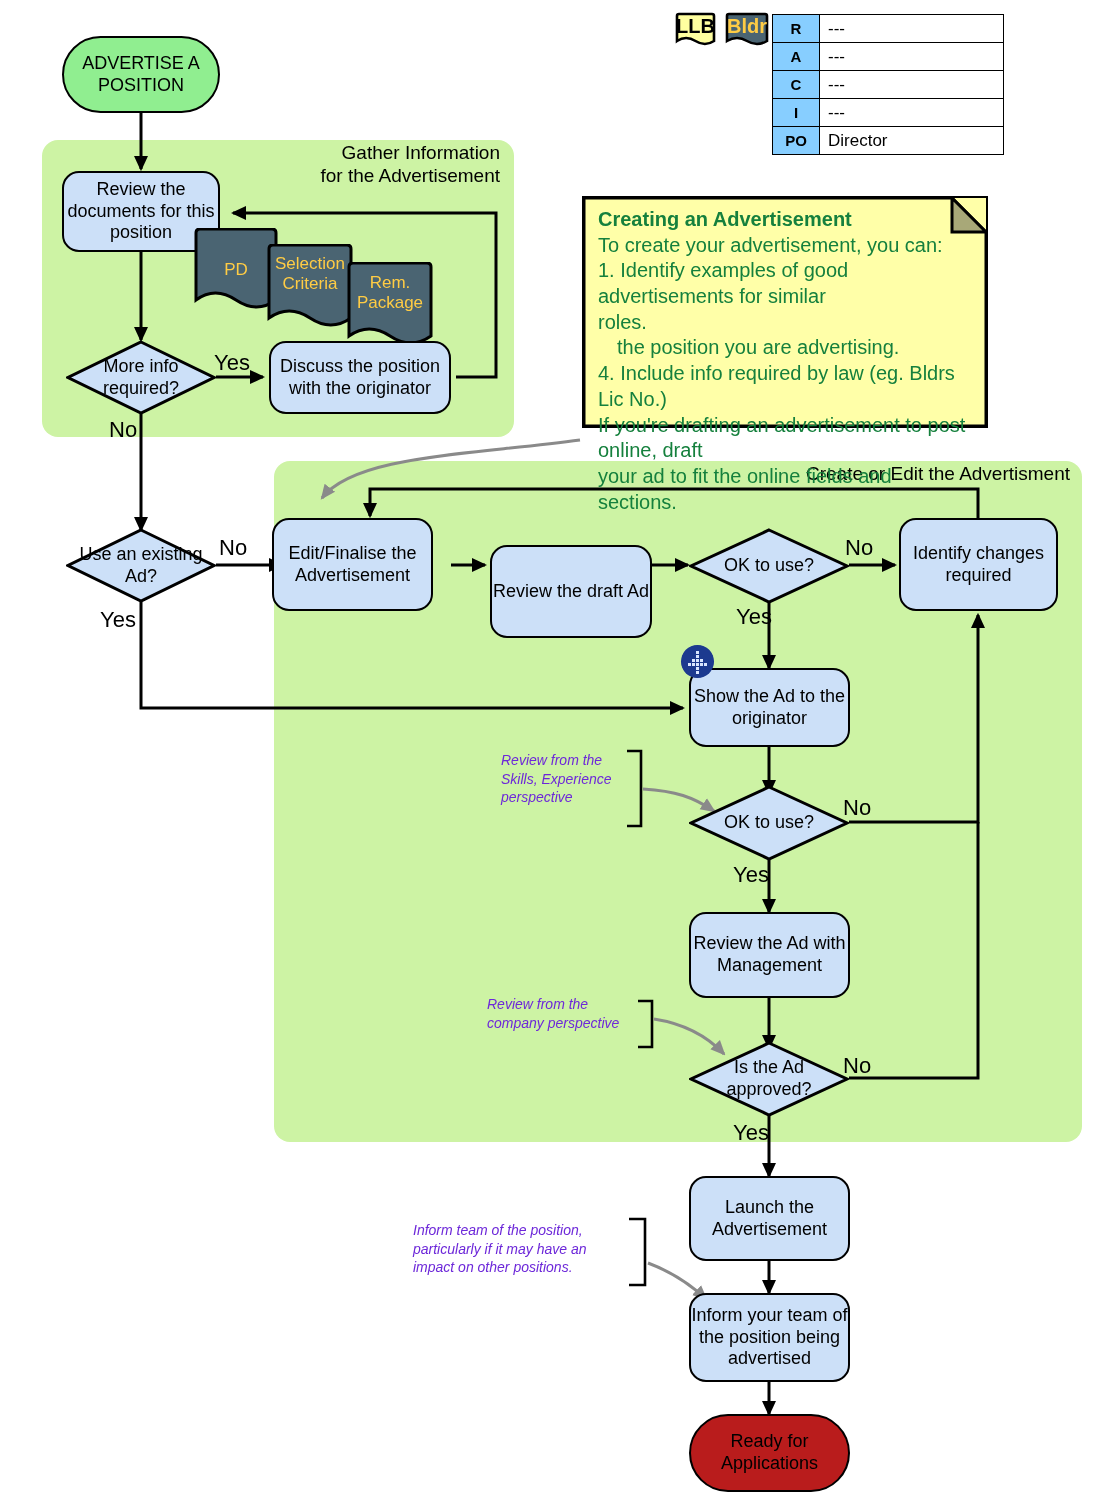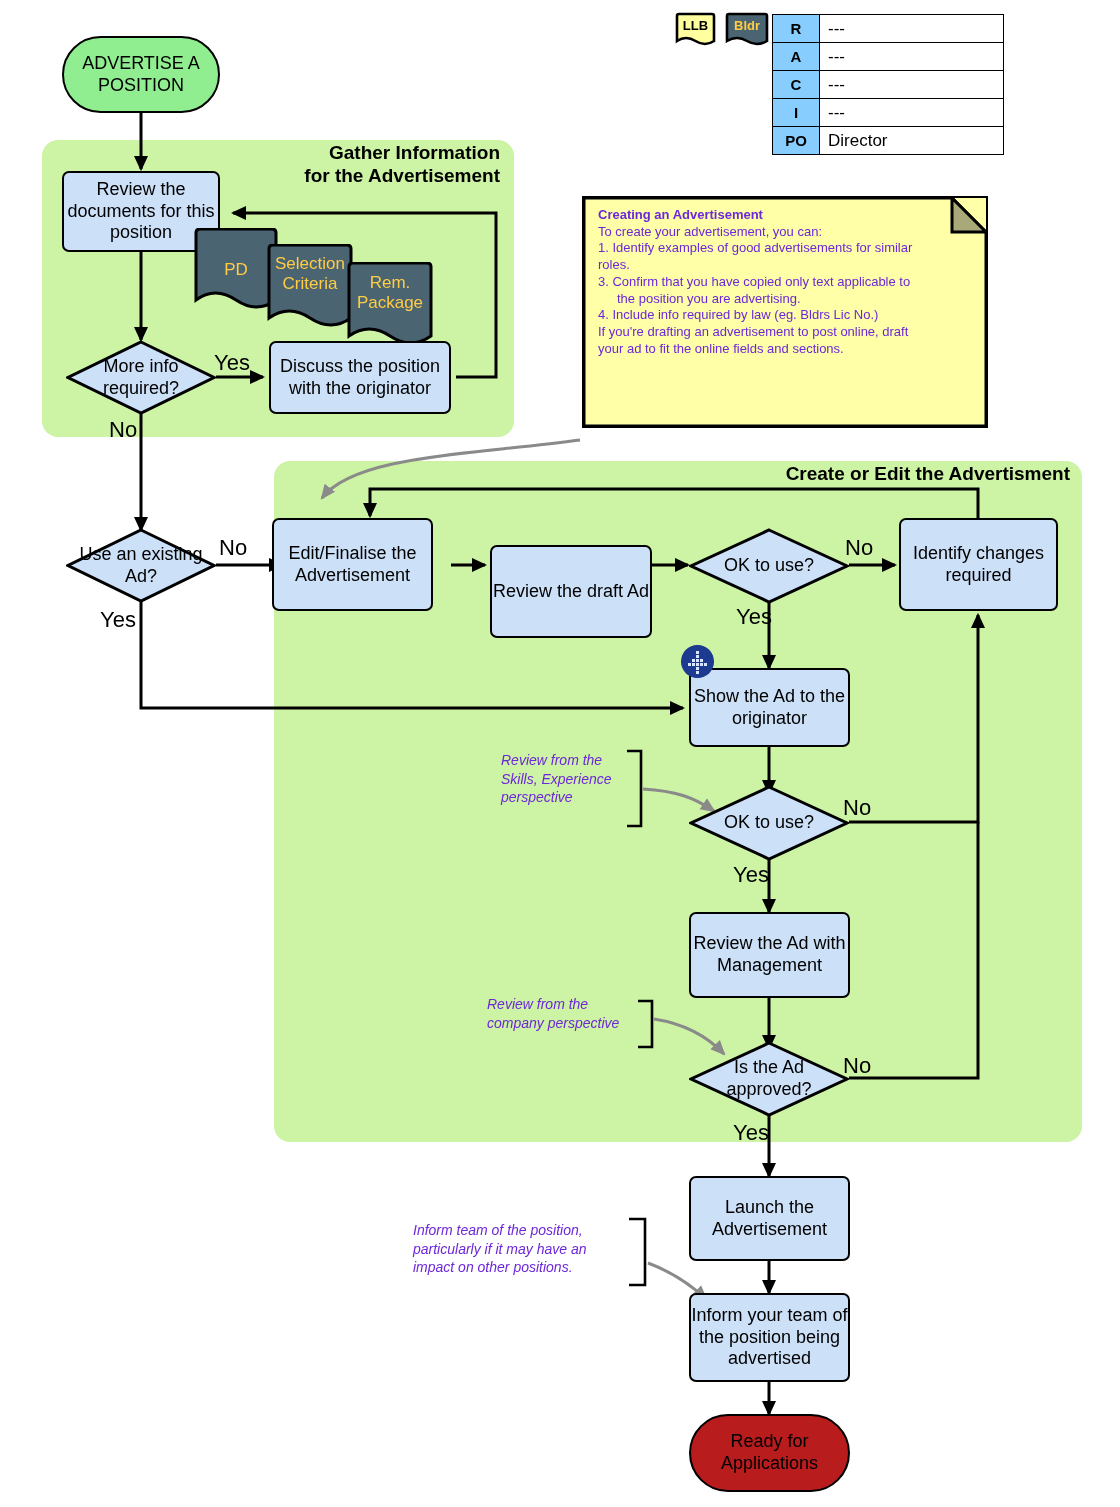--- a/index.html
+++ b/index.html
@@ -1,48 +1,48 @@
 <!DOCTYPE html>
 <html><head>
 <meta charset="utf-8">
 <style>
   html,body{margin:0;padding:0;background:#ffffff;}
   body{font-family:"Liberation Sans", sans-serif;}
   #stage{position:relative;width:1120px;height:1507px;background:#fff;overflow:hidden;}
   #wires{position:absolute;left:0;top:0;width:1120px;height:1507px;}
 
   .panel{position:absolute;background:#cdf3a4;border-radius:16px;}
-  .panel-title{position:absolute;font-weight:bold;font-size:19px;color:#000;text-align:right;line-height:1.2;}
+  .panel-title{position:absolute;font-weight:normal;font-size:19px;color:#000;text-align:right;line-height:1.2;}
 
   .node{position:absolute;box-sizing:border-box;display:flex;align-items:center;
         justify-content:center;text-align:center;color:#000;border:2.5px solid #000;}
-  .proc{background:#cce0f8;border-radius:7px;font-size:18px;line-height:1.22;}
+  .proc{background:#cce0f8;border-radius:17px;font-size:18px;line-height:1.22;}
   .term{background:#90ee90;border-radius:48px;font-size:18px;line-height:1.22;}
   .term.end{background:#b91c1c;}
 
   .dia{position:absolute;}
   .dia .lbl{position:absolute;left:0;top:0;width:100%;height:100%;display:flex;
             align-items:center;justify-content:center;text-align:center;
             font-size:18px;line-height:1.2;color:#000;}
 
   .doc{position:absolute;}
   .doc .dlbl{position:absolute;left:0;top:0;width:100%;text-align:center;
              color:#ffcc44;font-size:17px;line-height:1.18;}
 
   .edge-lbl{position:absolute;font-size:22px;color:#000;white-space:nowrap;}
 
   .note{position:absolute;background:#ffffa8;border:2.5px solid #000;
         box-sizing:border-box;}
-  .note .ntxt{position:absolute;left:14px;top:9px;right:12px;font-size:13px;
-              line-height:1.285;color:#6d28d9;}
+  .note .ntxt{position:absolute;left:14px;top:9px;right:12px;font-size:20px;
+              line-height:1.285;color:#15803d;}
   .note .ntxt b{font-weight:bold;}
   .note .nl{display:block;}
   .note .nl.ind{padding-left:19px;}
 
-  .tag{position:absolute;box-sizing:border-box;font-size:13px;font-weight:bold;
+  .tag{position:absolute;box-sizing:border-box;font-size:20px;font-weight:bold;
        text-align:center;line-height:22px;}
 
   table.raci{position:absolute;border-collapse:collapse;}
   table.raci td{border:1.6px solid #000;height:25px;font-size:15px;color:#000;}
   table.raci td.k{background:#87ceff;width:44px;text-align:center;font-weight:bold;}
   table.raci td.v{background:#fff;width:174px;text-align:left;padding-left:8px;font-size:17px;}
 
   .anno{position:absolute;font-size:14px;line-height:1.33;color:#6d28d9;font-style:italic;}
 
   .badge{position:absolute;width:33px;height:33px;border-radius:50%;
@@ -262,21 +262,20 @@
   <div class="note" style="left:582px;top:196px;width:406px;height:232px;">
     <svg viewBox="0 0 406 232" width="406" height="232" xmlns="http://www.w3.org/2000/svg" style="position:absolute;left:-2.5px;top:-2.5px;">
       <path d="M 2 2 L 370 2 L 404 36 L 404 230 L 2 230 Z" fill="#ffffa8" stroke="#000" stroke-width="3"></path>
       <path d="M 370 2 L 404 36 L 370 36 Z" fill="#a8a878" stroke="#000" stroke-width="3"></path>
     </svg>
     <div class="ntxt">
       <b class="nl">Creating an Advertisement</b>
       <span class="nl">To create your advertisement, you can:</span>
       <span class="nl">1. Identify examples of good advertisements for similar</span>
       <span class="nl">roles.</span>
-      <span class="nl">3. Confirm that you have copied only text applicable to</span>
       <span class="nl ind">the position you are advertising.</span>
       <span class="nl">4. Include info required by law (eg. Bldrs Lic No.)</span>
       <span class="nl">If you're drafting an advertisement to post online, draft</span>
       <span class="nl">your ad to fit the online fields and sections.</span>
     </div>
   </div>
 
   <div class="tag" style="left:672px;top:12px;width:47px;height:38px;">
     <svg viewBox="0 0 47 38" width="47" height="38" xmlns="http://www.w3.org/2000/svg" style="position:absolute;left:0;top:0;">
       <path d="M 5 4 Q 5 2 7 2 L 40 2 Q 42 2 42 4 L 42 29

